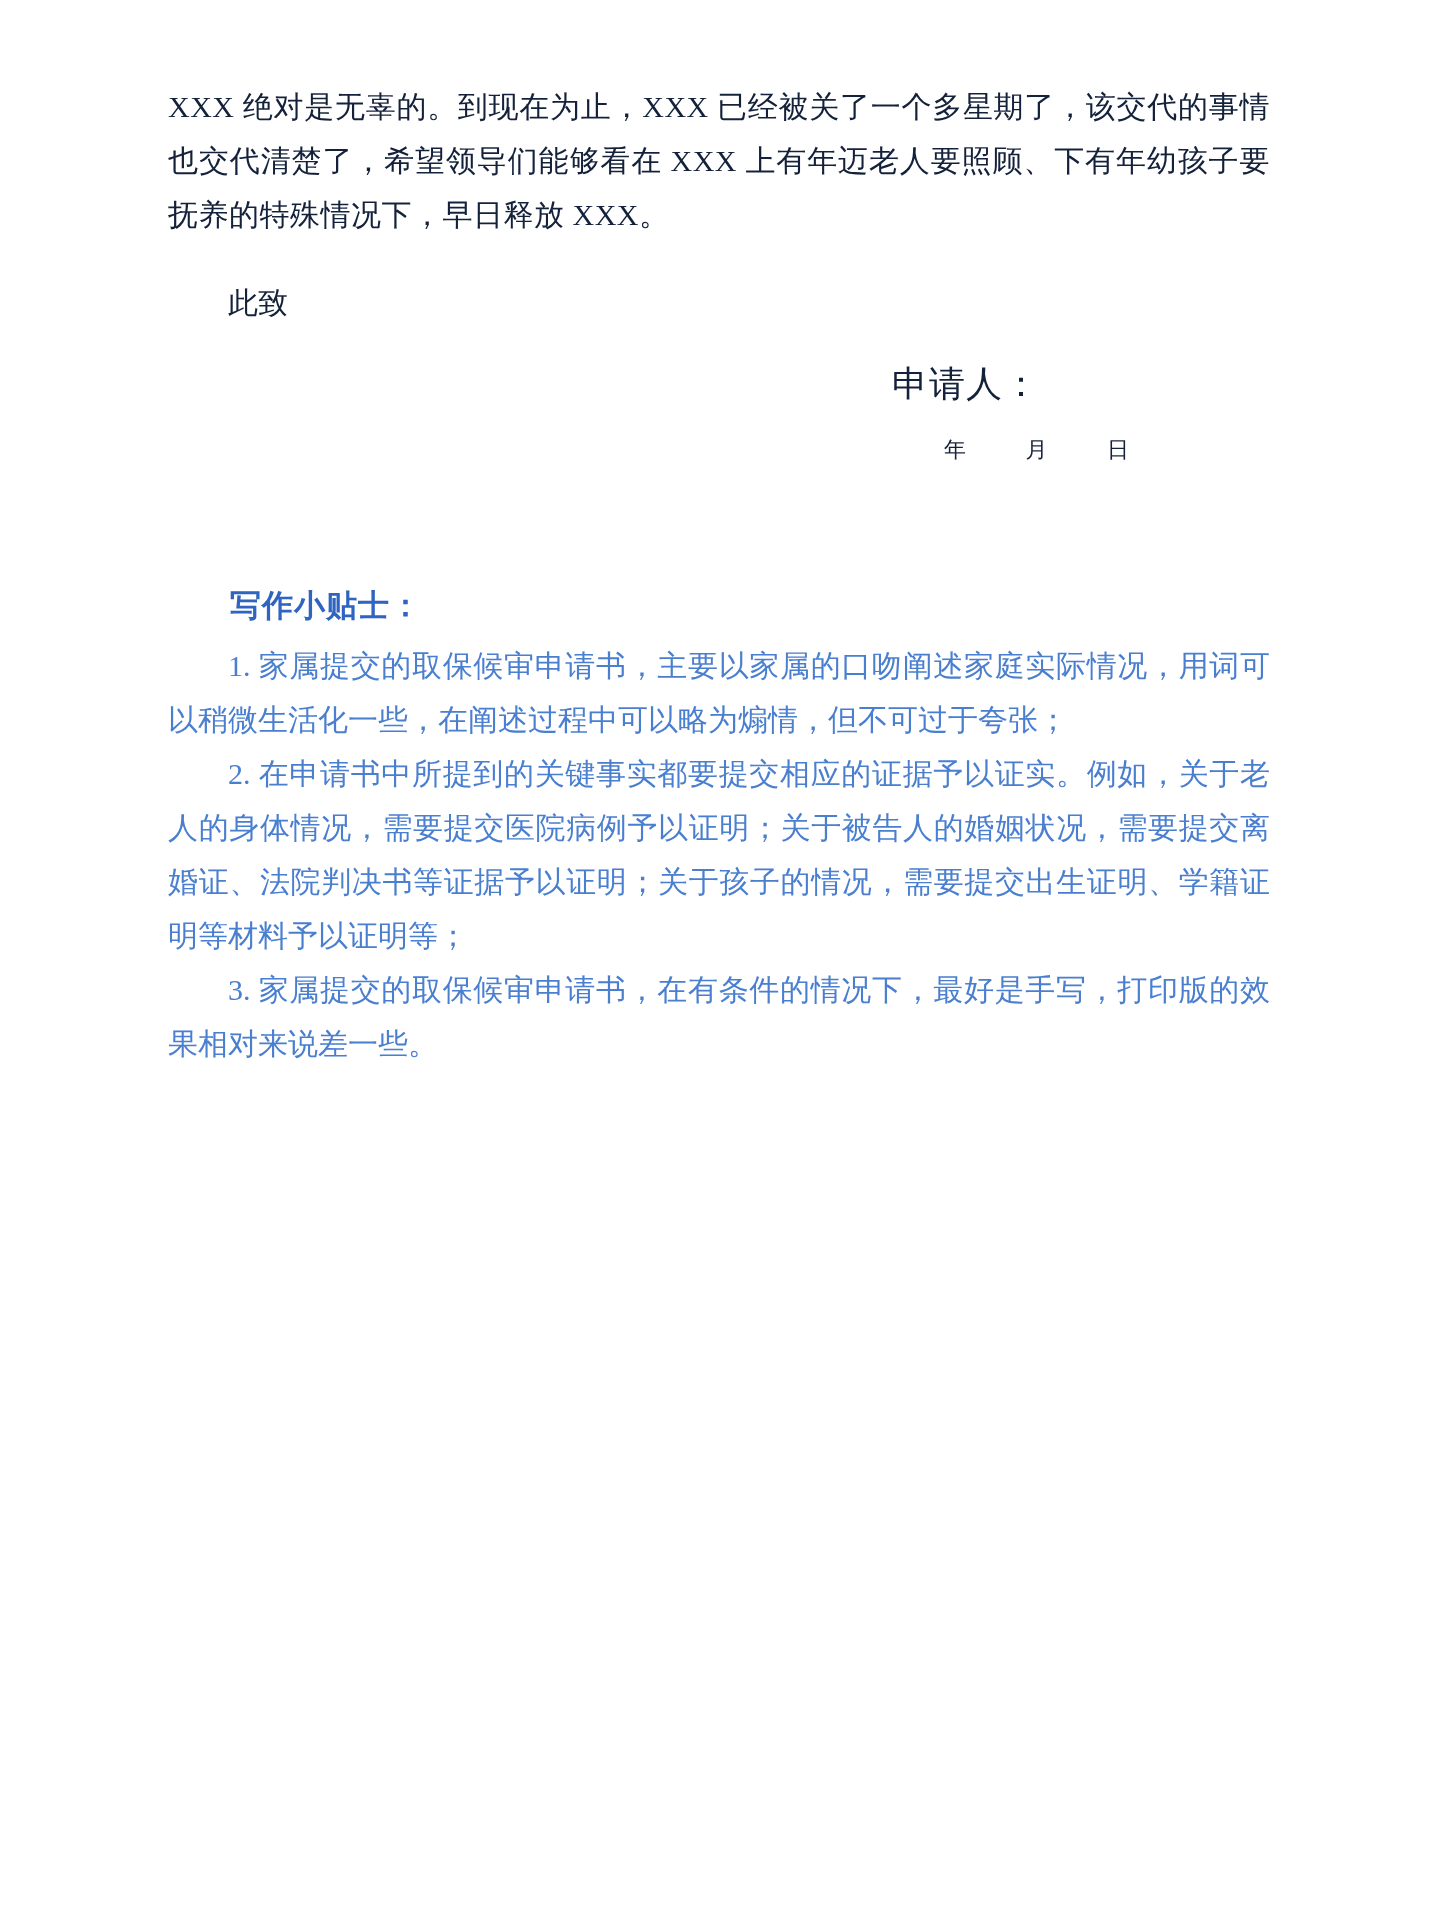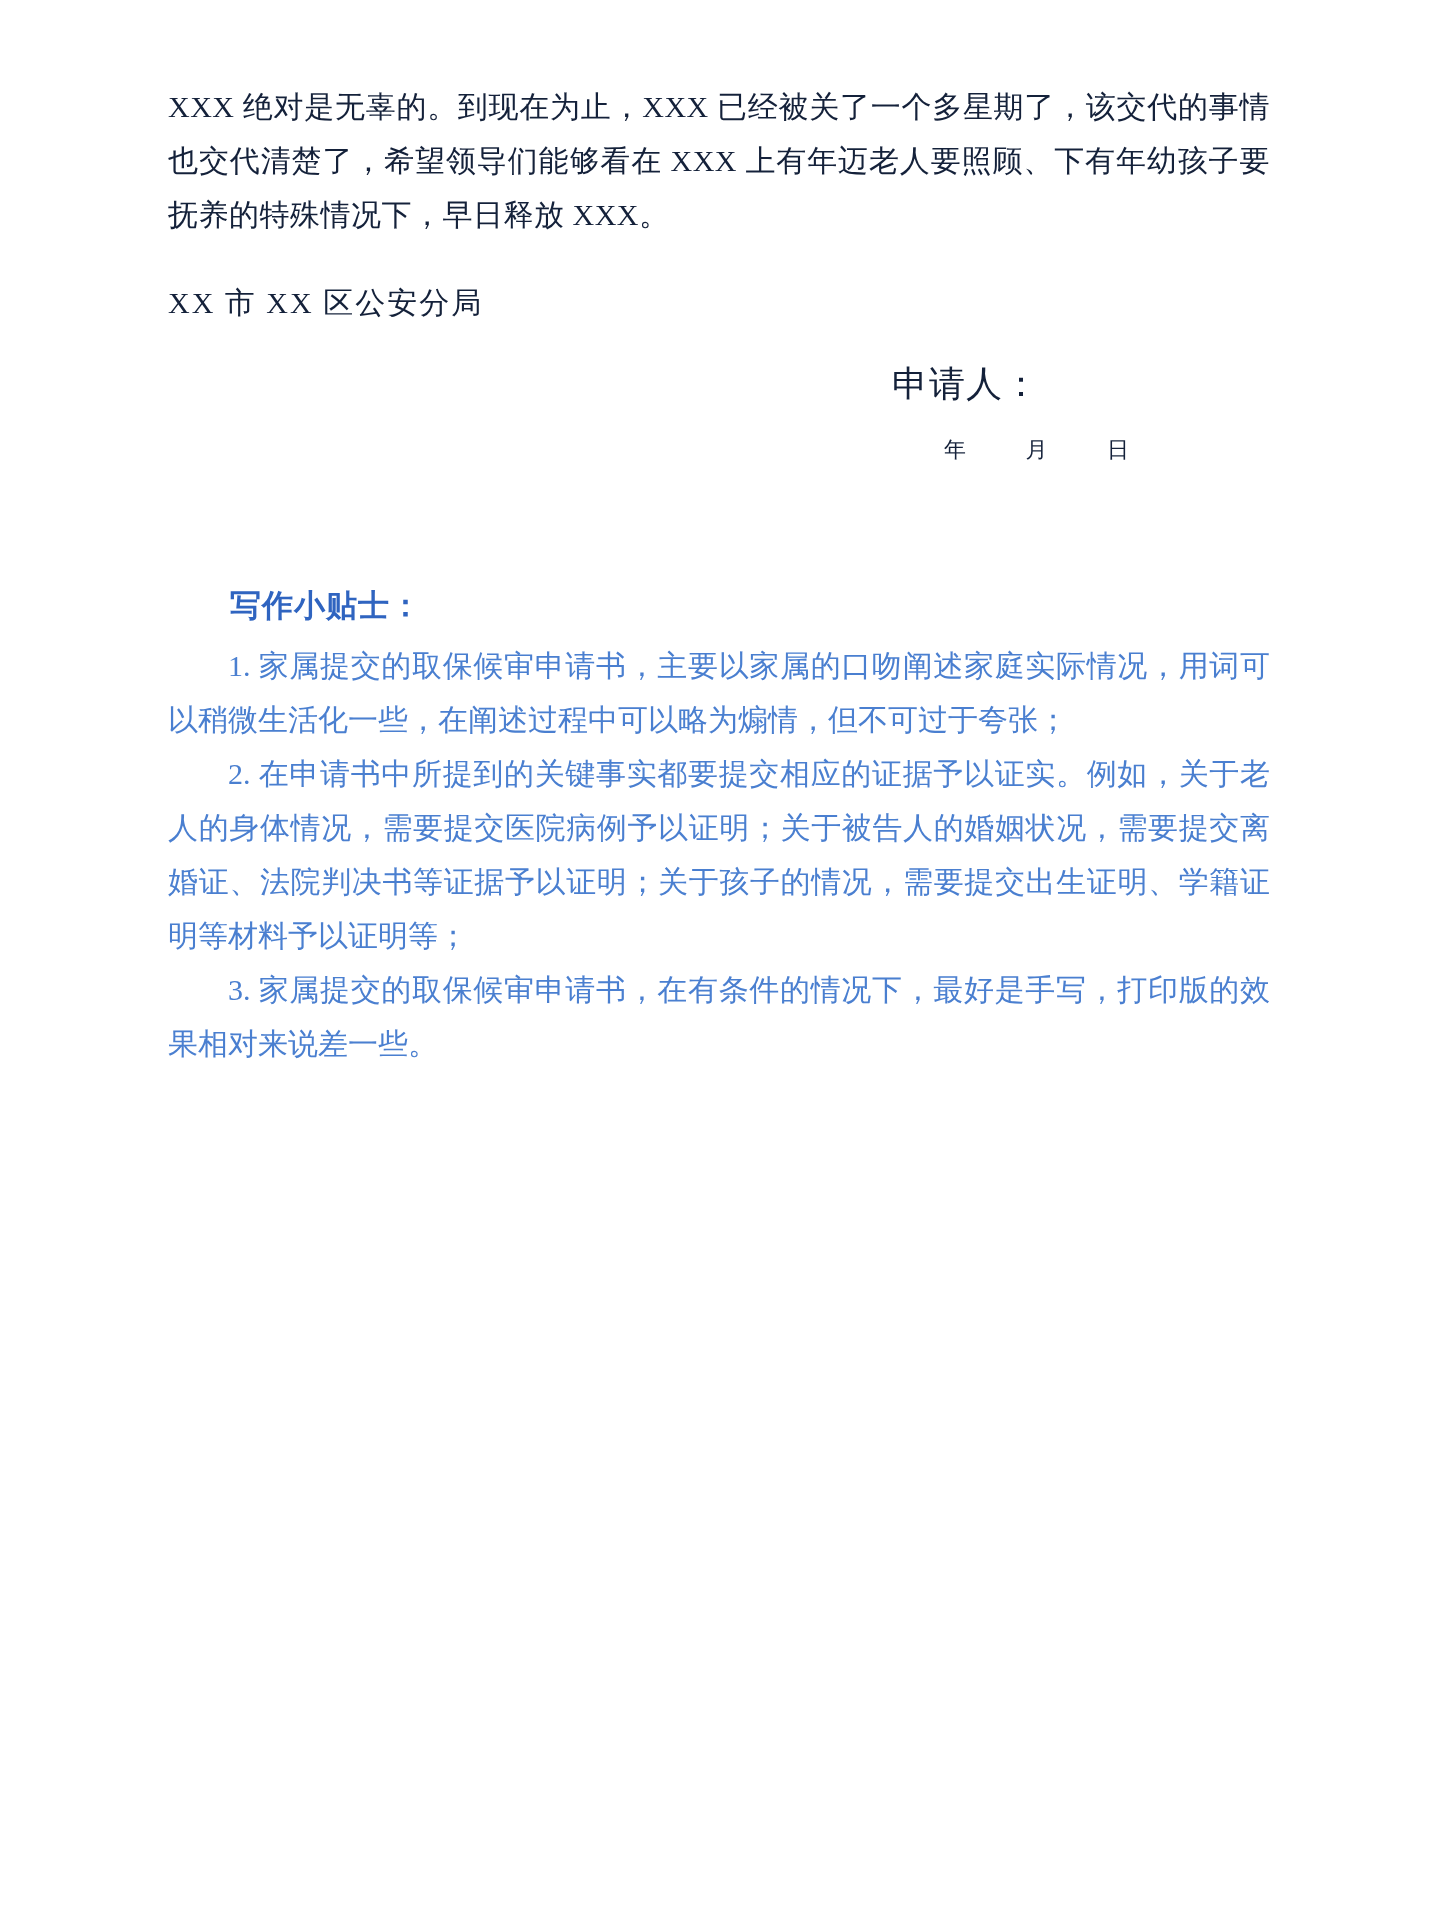--- a/index.html
+++ b/index.html
@@ -101,21 +101,21 @@
 <body>
 
 <div class="page">
 
   <div class="body-text">
     <p>XXX 绝对是无辜的。到现在为止，XXX 已经被关了一个多星期了，该交代的事情也交代清楚了，希望领导们能够看在 XXX 上有年迈老人要照顾、下有年幼孩子要抚养的特殊情况下，早日释放 XXX。</p>
     <div class="block-gap"></div>
   </div>
 
   <div class="closing">
-    <span class="org">XX 市 XX 区公安分局</span>
+    <span class="cizhi">此致</span>
   </div>
 
   <div class="signature">申请人：</div>
 
   <div class="date-line">
     <span>年</span>
     <span>月</span>
     <span>日</span>
   </div>
 

